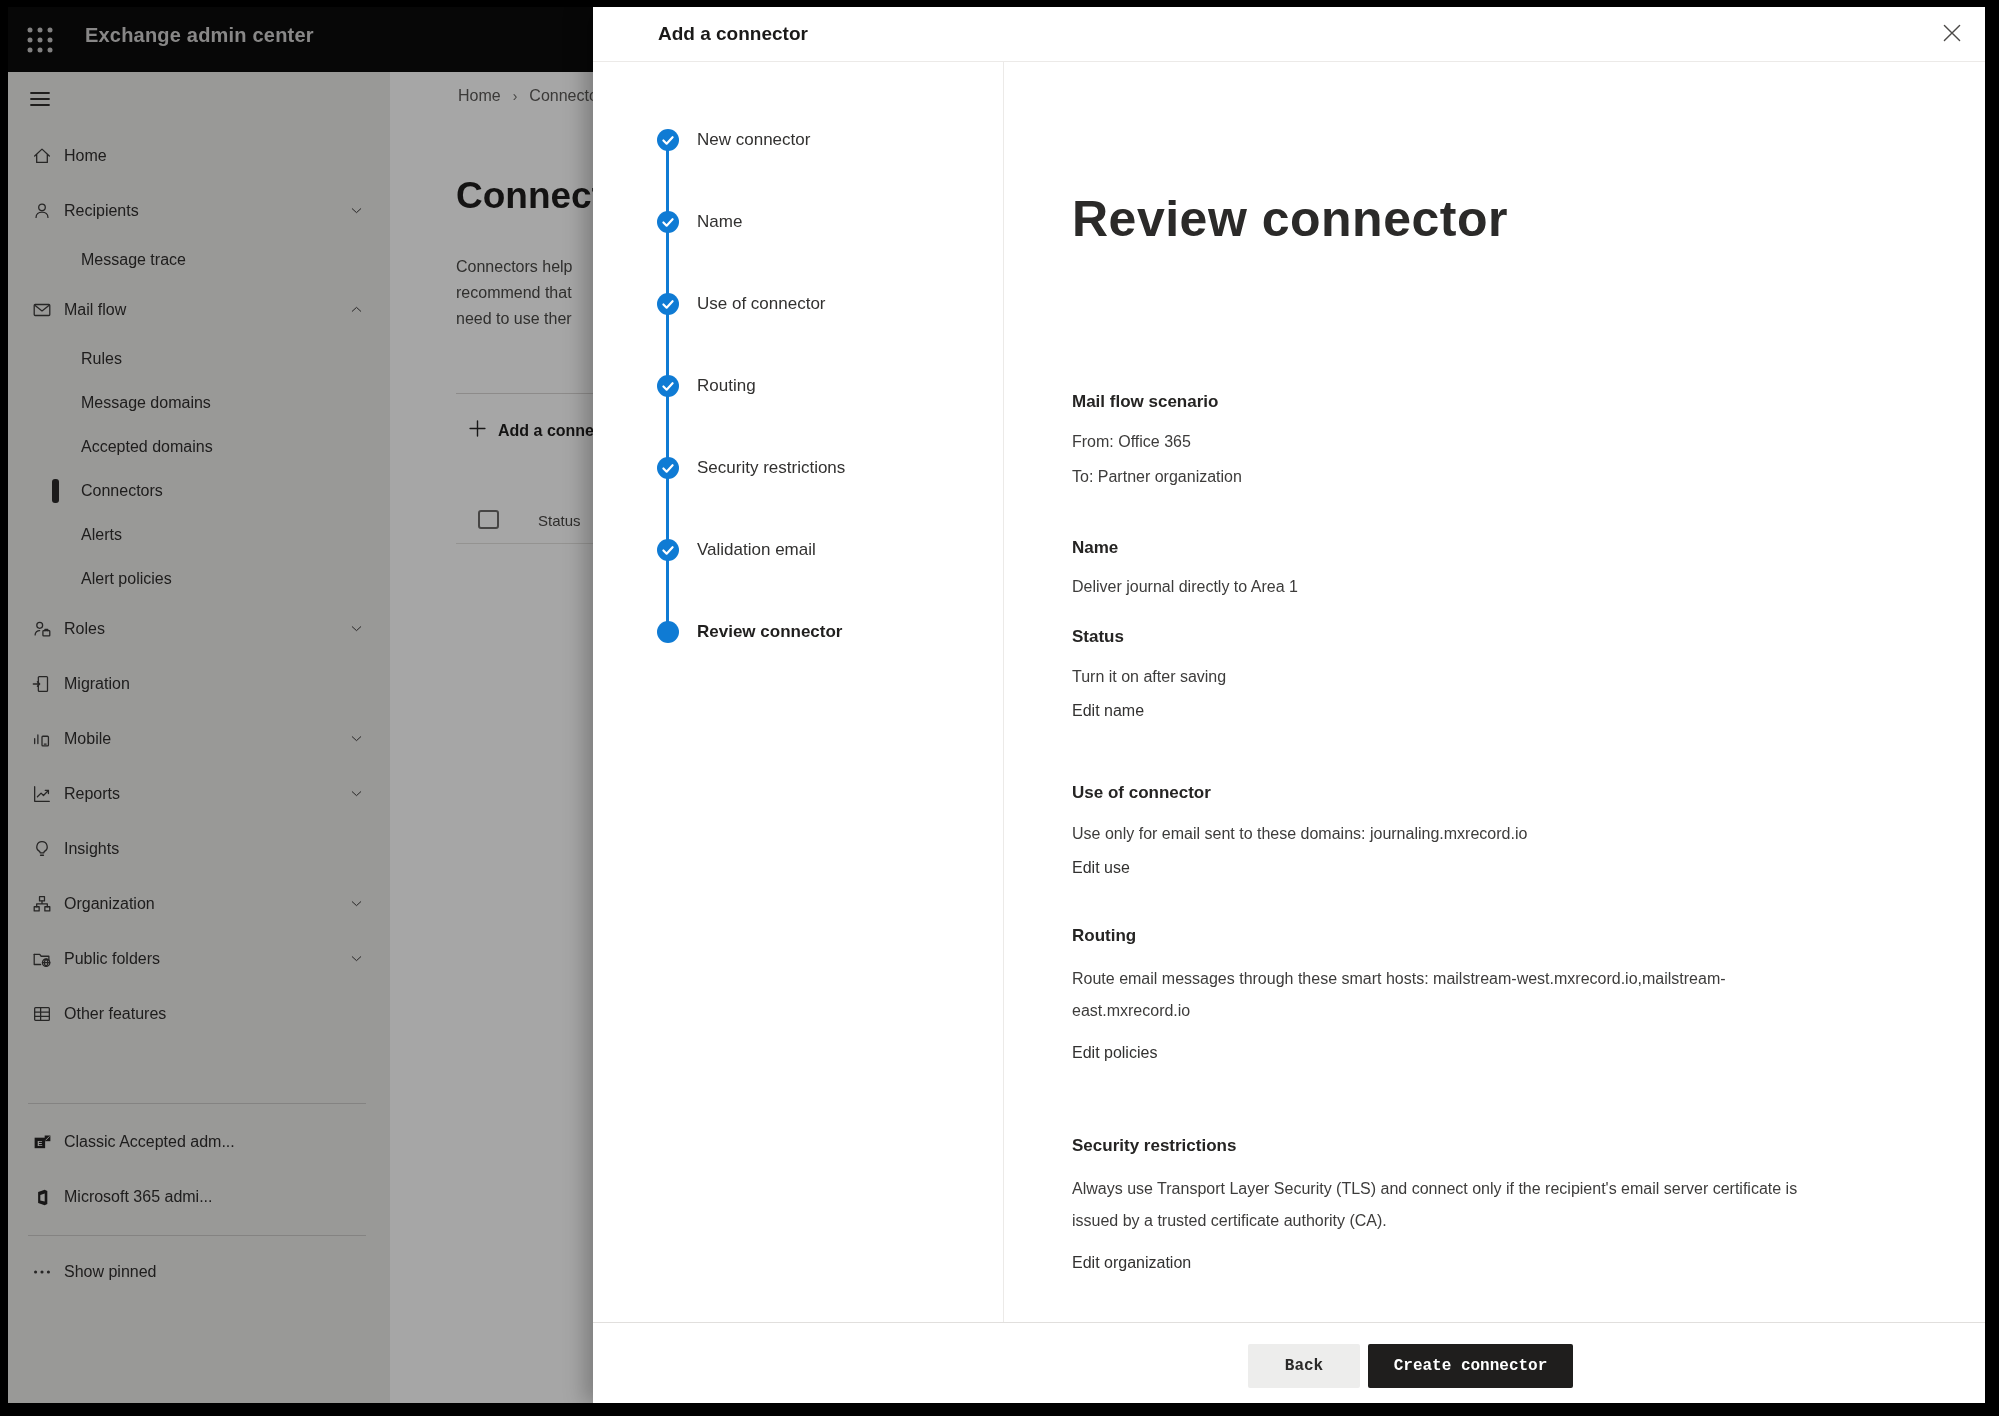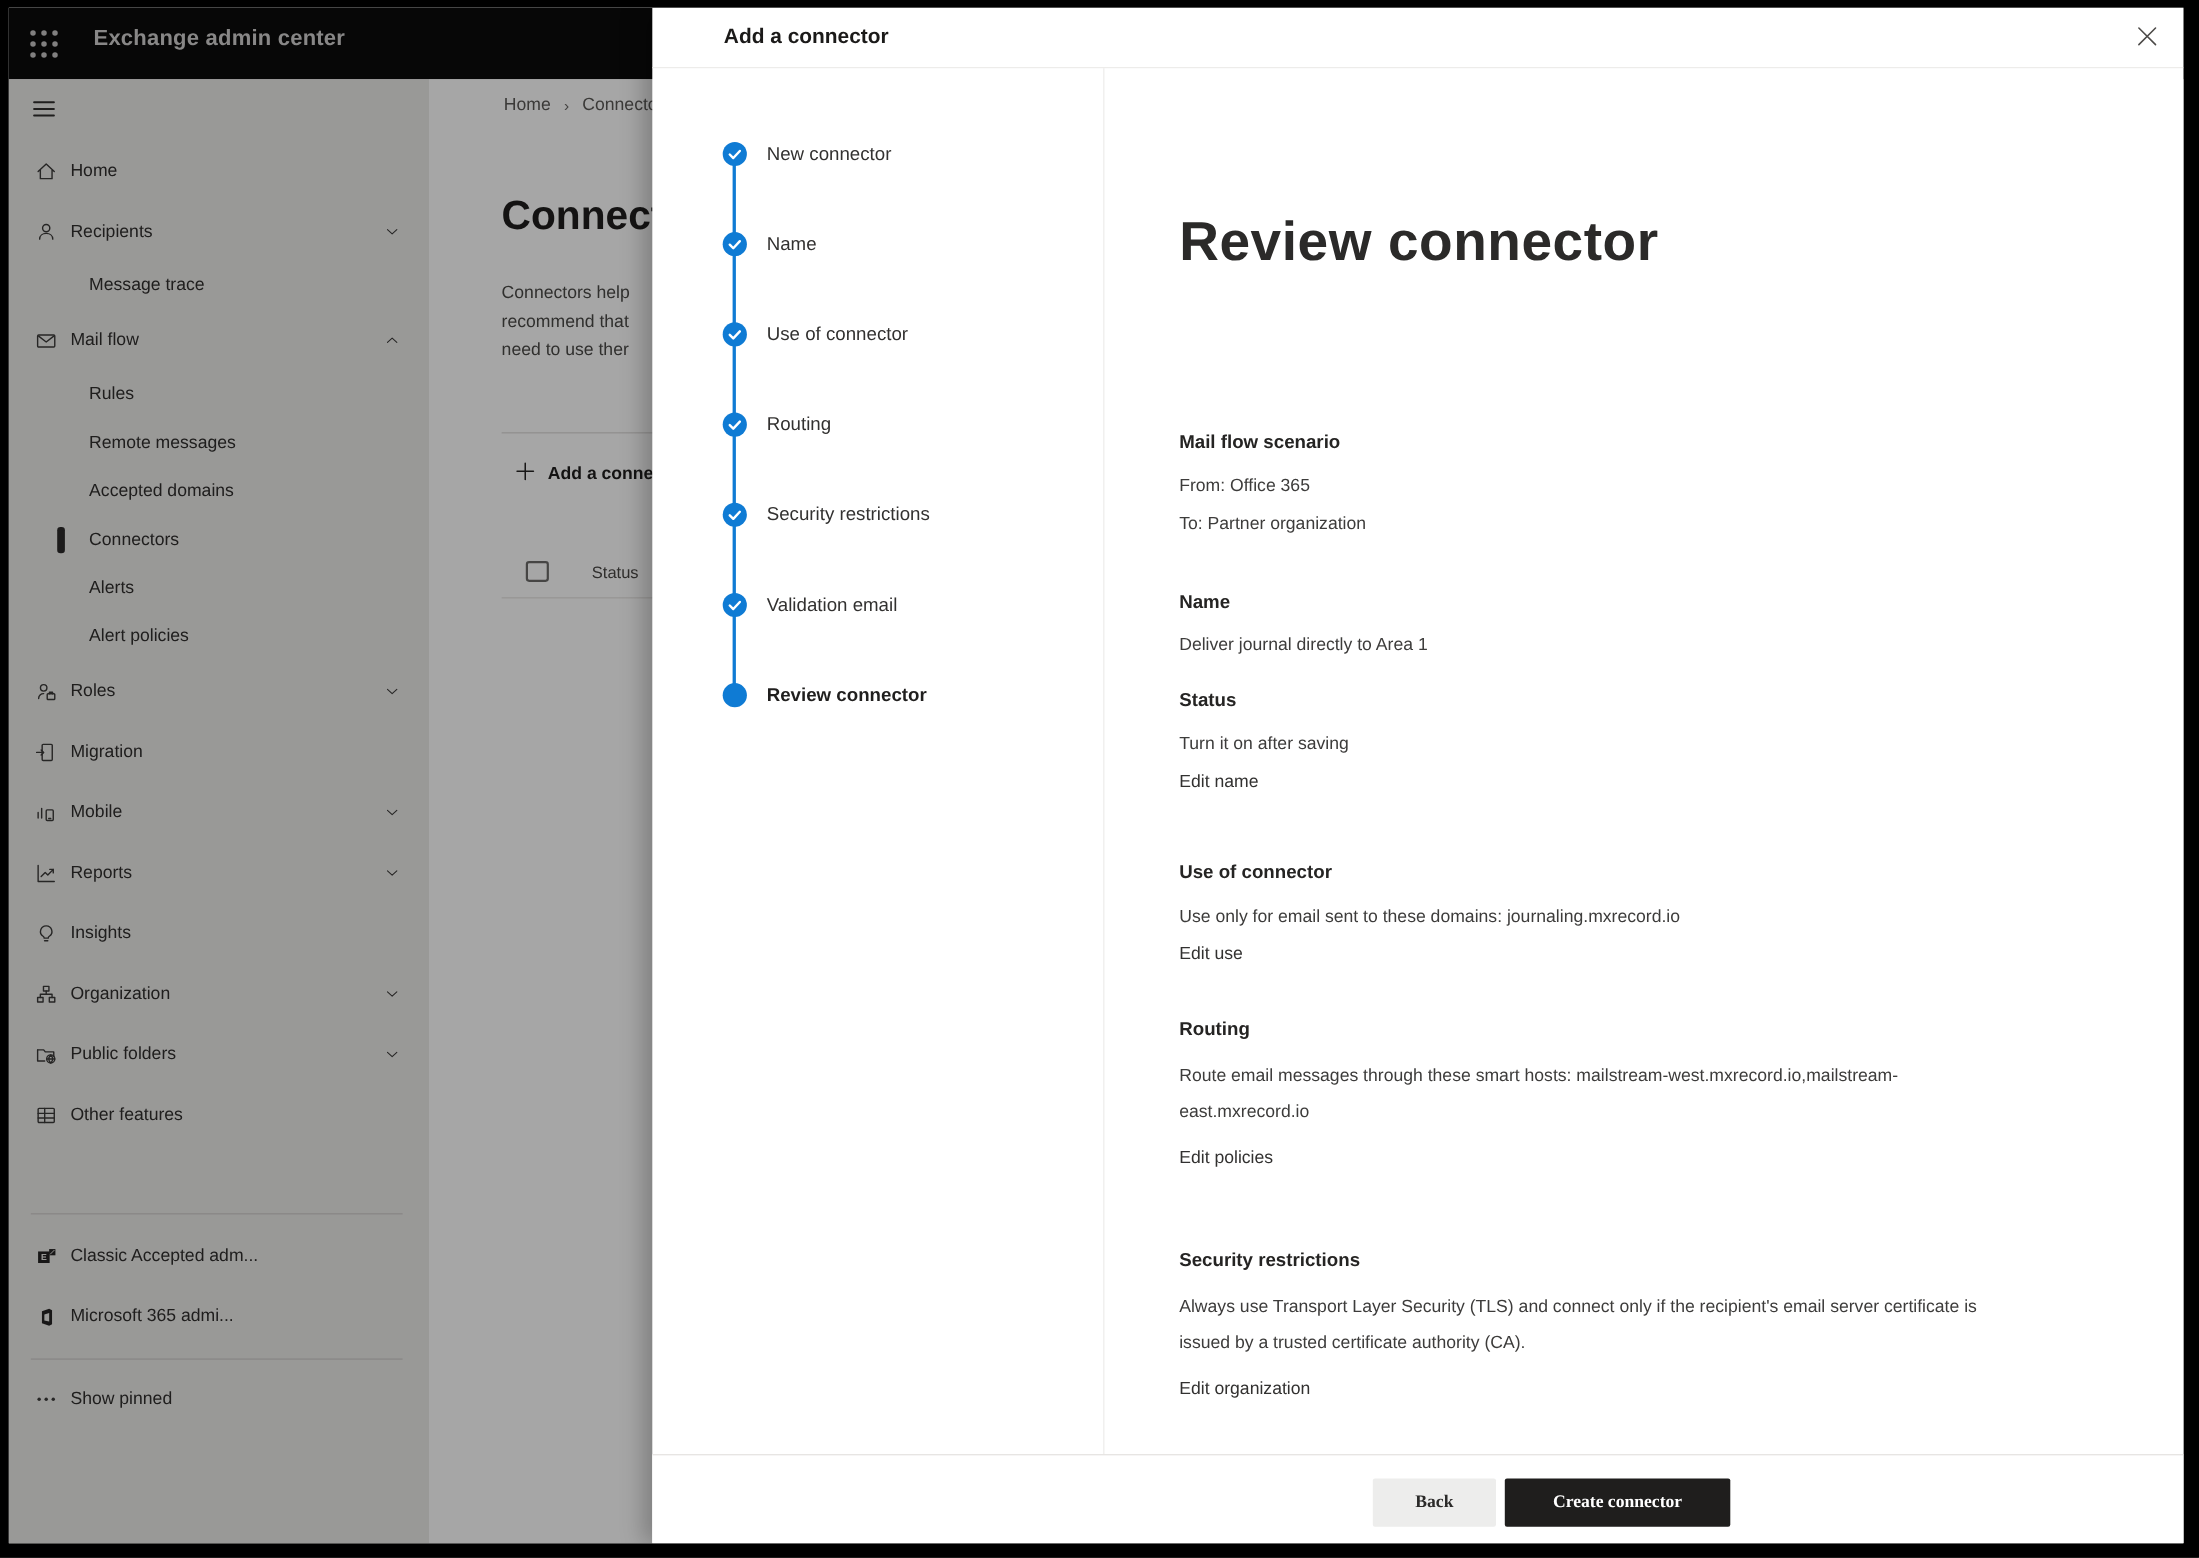--- a/index.html
+++ b/index.html
@@ -59,21 +59,21 @@
 
   .review { position:absolute; left:411px; top:55px; right:0; bottom:81px; }
   .rv { position:absolute; left:68px; white-space:nowrap; }
   .review-heading { top:128px; font-size:50px; font-weight:700; color:#2b2a29; letter-spacing:.5px; }
   .sec-title { font-size:17px; font-weight:700; color:#252423; }
   .sec-text { font-size:16px; color:#3d3c3b; line-height:32px; }
   .sec-text.wrap { white-space:normal; width:760px; }
   .sec-link { font-size:16px; color:#323130; cursor:pointer; }
 
   .dlg-footer { position:absolute; left:0; bottom:0; width:100%; height:81px; border-top:1px solid #e1dfdd; background:#fff; }
-  .btn { position:absolute; top:21px; height:44px; border:none; border-radius:2px; font-family:Liberation Serif, serif; font-size:16px; font-weight:700; cursor:pointer; }
+  .btn { position:absolute; top:21px; height:44px; border:none; border-radius:2px; font-family:Liberation Mono, monospace; font-size:16px; font-weight:700; cursor:pointer; }
   .btn-back { left:655px; width:112px; background:#ededec; color:#2b2a29; }
   .btn-create { left:775px; width:205px; background:#1f1e1d; color:#ffffff; }
 </style>
 </head>
 <body>
 
 <div class="screen">
   <div class="app">
 
     <div class="topbar">
@@ -134,21 +134,21 @@
             </span>
             <span class="nav-label">Mail flow</span>
             <span class="nav-chevron"><svg viewBox="0 0 24 24" width="17" height="17">
                 <path d="M6 14.5 12 9l6 5.5" fill="none" stroke="#3b3a39" stroke-width="1.4" stroke-linecap="round" stroke-linejoin="round"></path>
               </svg></span>
           </div>
           <div class="nav-item sub">
             <span class="nav-label">Rules</span>
           </div>
           <div class="nav-item sub">
-            <span class="nav-label">Remote messages</span>
+            <span class="nav-label">Message domains</span>
           </div>
           <div class="nav-item sub">
             <span class="nav-label">Accepted domains</span>
           </div>
           <div class="nav-item sub">
             <span class="sel-bar"></span>
             <span class="nav-label">Connectors</span>
           </div>
           <div class="nav-item sub">
             <span class="nav-label">Alerts</span>

